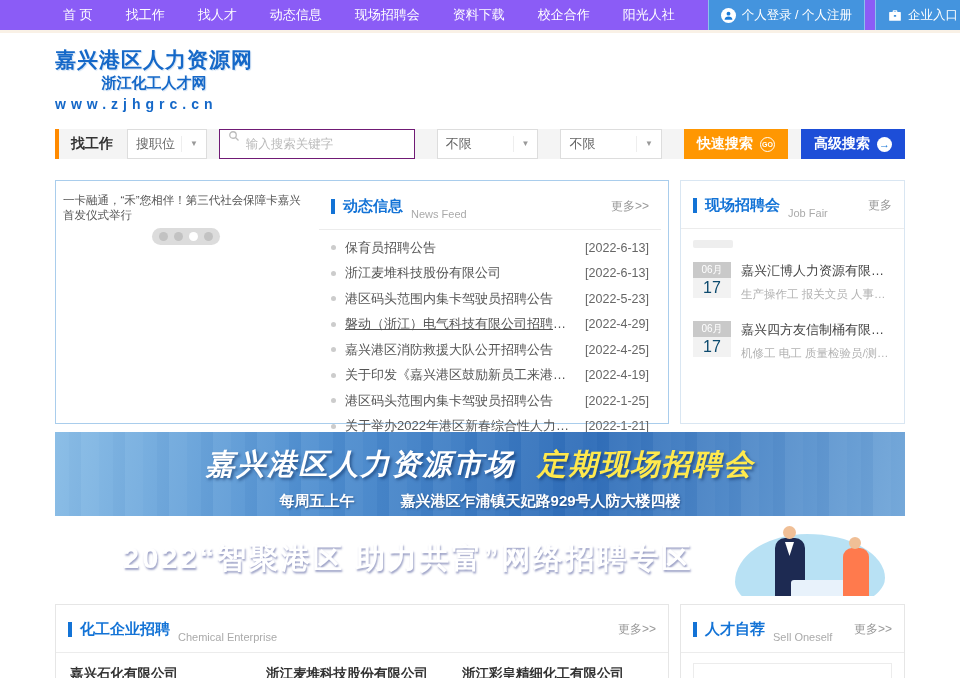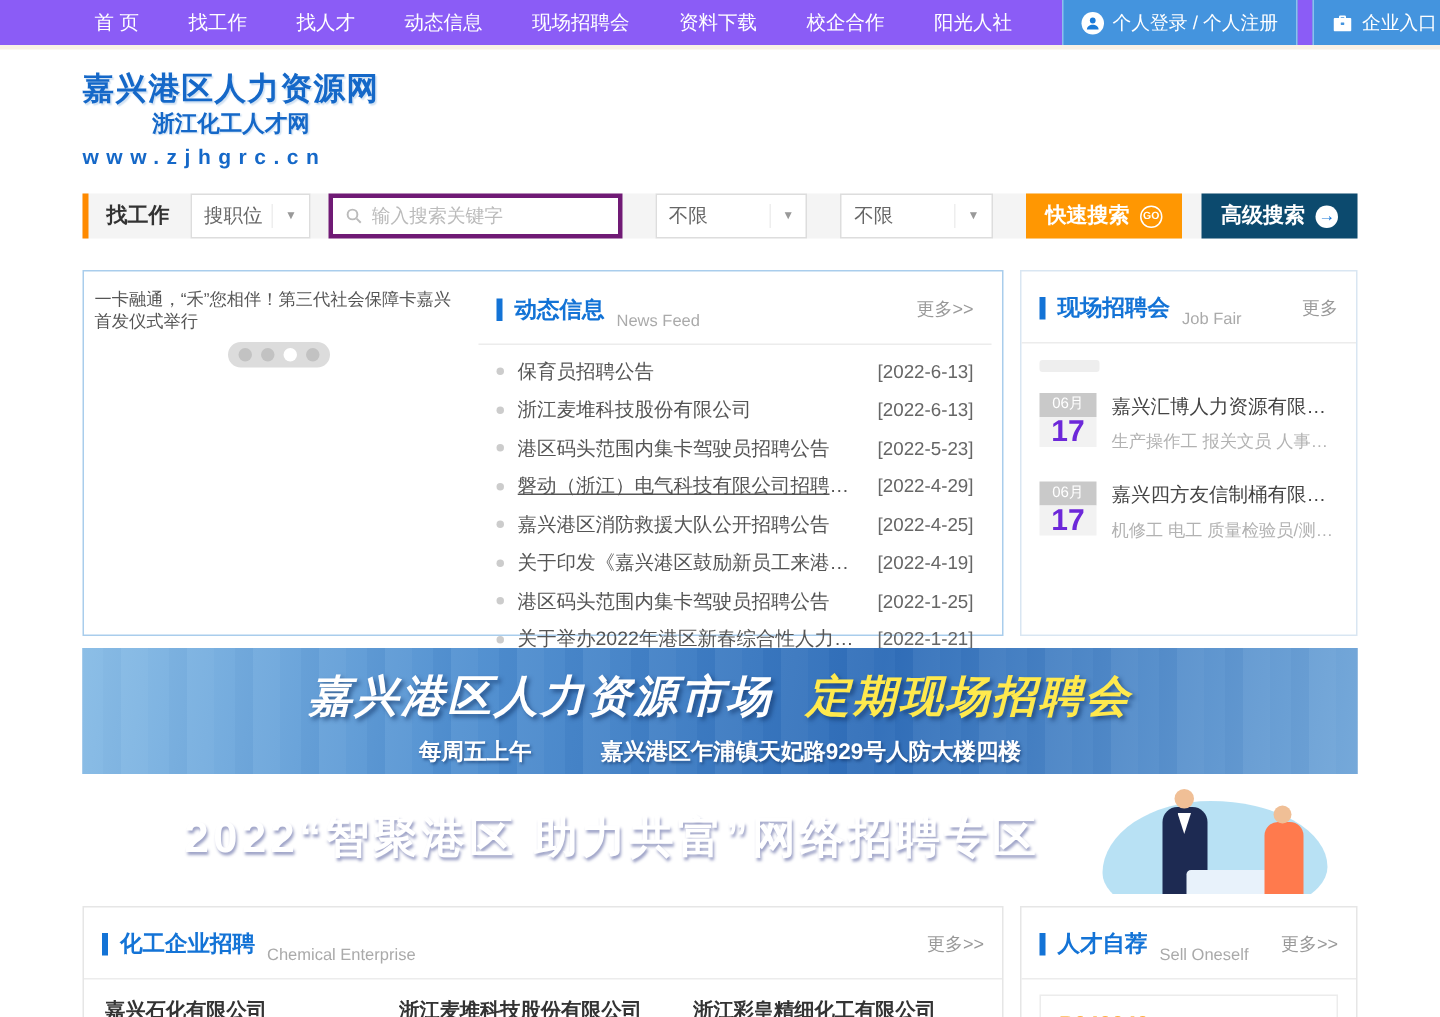--- a/index.html
+++ b/index.html
@@ -28,26 +28,26 @@
   .logo-line3 { color: #1568c8; font-size: 14px; font-weight: bold; line-height: 22px; letter-spacing: 5px; }
 
   
   .search-bar { height: 30px; background: #f4f4f4; display: flex; align-items: center; margin-top: 4px; margin-bottom: 21px; }
   .accent { width: 4px; height: 30px; background: #ff8a00; flex: none; }
   .search-label { font-size: 14px; color: #333; font-weight: bold; margin: 0 14px 0 12px; white-space: nowrap; }
   .select { background: #fff; border: 1px solid #ddd; height: 30px; display: flex; align-items: center; font-size: 13px; color: #666; padding: 0 8px; cursor: pointer; }
   .select .chev { margin-left: auto; color: #999; font-size: 8px; padding-left: 8px; border-left: 1px solid #eee; height: 16px; line-height: 16px; }
   .sel-cat { width: 92px; margin-right: 12px; }
   .sel-filter { width: 118px; margin-right: 22px; }
-  .search-input-wrap { width: 196px; height: 30px; background: #fff; border: 3px solid #701a75; display: flex; align-items: center; padding: 0 8px; margin-right: 22px; }
+  .search-input-wrap { width: 196px; height: 30px; background: #fff; border: 1px solid #701a75; display: flex; padding: 0 8px; margin-right: 22px; }
   .search-input-wrap input { border: none; outline: none; flex: 1; min-width: 0; font-size: 12.5px; color: #333; margin-left: 6px; font-family: inherit; }
   .search-input-wrap input::placeholder { color: #bbb; }
   .btn { height: 30px; display: flex; align-items: center; gap: 7px; color: #fff; font-size: 14px; font-weight: bold; padding: 0 13px; text-decoration: none; cursor: pointer; white-space: nowrap; }
   .btn-orange { background: #ff9702; margin-left: auto; }
-  .btn-blue { background: #0c4a6e; margin-left: 13px; }
+  .btn-blue { background: #1d4ed8; margin-left: 13px; }
   .go-circle { width: 15px; height: 15px; border: 1px solid #fff; border-radius: 50%; font-size: 7px; font-weight: bold; display: flex; align-items: center; justify-content: center; }
   .arrow-circle { width: 15px; height: 15px; background: #fff; color: #1373d6; border-radius: 50%; font-size: 11px; line-height: 15px; text-align: center; font-weight: bold; }
 
   
   .main-row { display: flex; gap: 11px; margin-bottom: 8px; }
   .panel-left { width: 614px; border: 1px solid #a9cdec; background: #fff; height: 244px; display: flex; padding: 7px; }
   .panel-right { width: 225px; border: 1px solid #d9e6f2; background: #fff; height: 244px; }
 
   
   .car-col { width: 246px; flex: none; }
@@ -83,21 +83,21 @@
   .news-dot { width: 5px; height: 5px; border-radius: 50%; background: #ccc; margin-right: 9px; flex: none; }
   .news-text { flex: 1; min-width: 0; white-space: nowrap; overflow: hidden; text-overflow: ellipsis; margin-right: 10px; }
   .news-text.underlined { text-decoration: underline; }
   .news-date { color: #666; flex: none; font-size: 12.5px; }
 
   
   .jf-deco { width: 40px; height: 8px; background: #eee; border-radius: 2px; margin: 11px 12px 3px; }
   .jf-item { display: flex; gap: 10px; padding: 11px 12px 8px; cursor: pointer; }
   .jf-badge { width: 38px; flex: none; text-align: center; }
   .jf-month { background: #c9c9c9; color: #fff; font-size: 10px; height: 16px; line-height: 16px; }
-  .jf-day { background: #f2f2f2; color: #6d28d9; font-size: 20px; font-weight: bold; height: 20px; line-height: 20px; }
+  .jf-day { background: #f2f2f2; color: #0c4a6e; font-size: 16px; font-weight: normal; height: 20px; line-height: 20px; }
   .jf-info { flex: 1; min-width: 0; }
   .jf-company { font-size: 13px; color: #444; white-space: nowrap; overflow: hidden; text-overflow: ellipsis; }
   .jf-jobs { font-size: 11.5px; color: #b2b2b2; margin-top: 7px; white-space: nowrap; overflow: hidden; text-overflow: ellipsis; }
 
   
   .banner1 { height: 84px; margin-bottom: 6px; position: relative; text-align: center; overflow: hidden; cursor: pointer;
     background:
       linear-gradient(100deg, rgba(146,195,233,.85) 0%, rgba(74,138,206,.68) 30%, rgba(32,94,175,.72) 62%, rgba(120,170,218,.8) 100%),
       repeating-linear-gradient(90deg, #6aa3d8 0 14px, #5590cb 14px 26px, #7db0de 26px 44px);
   }

